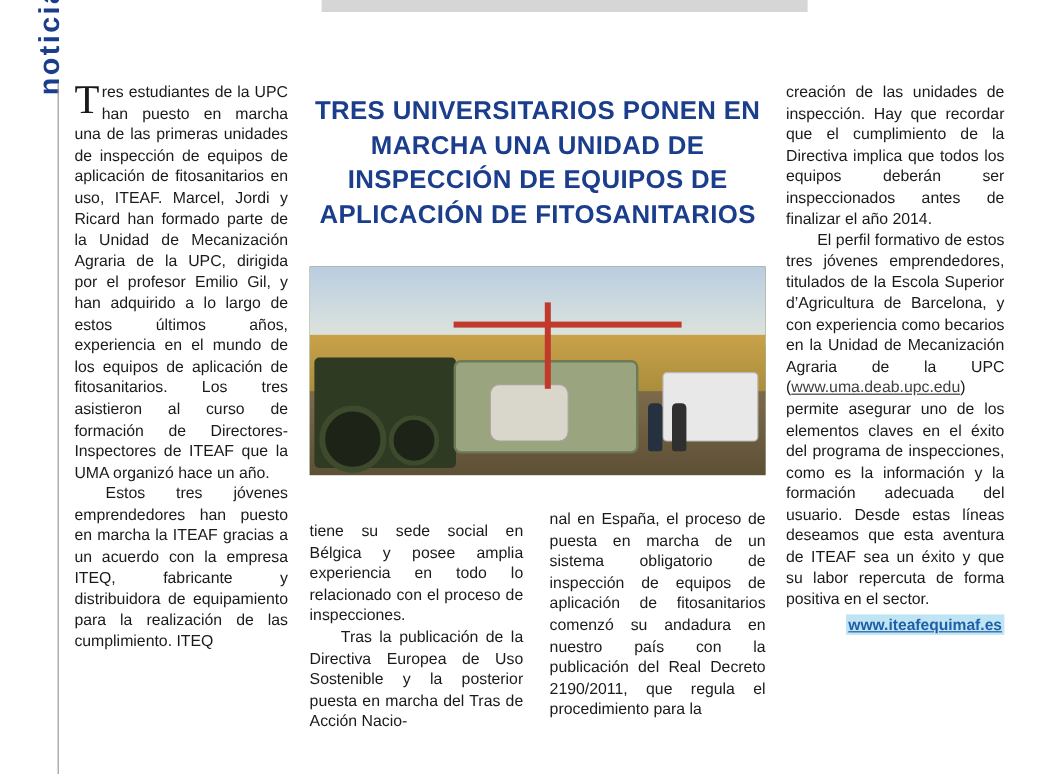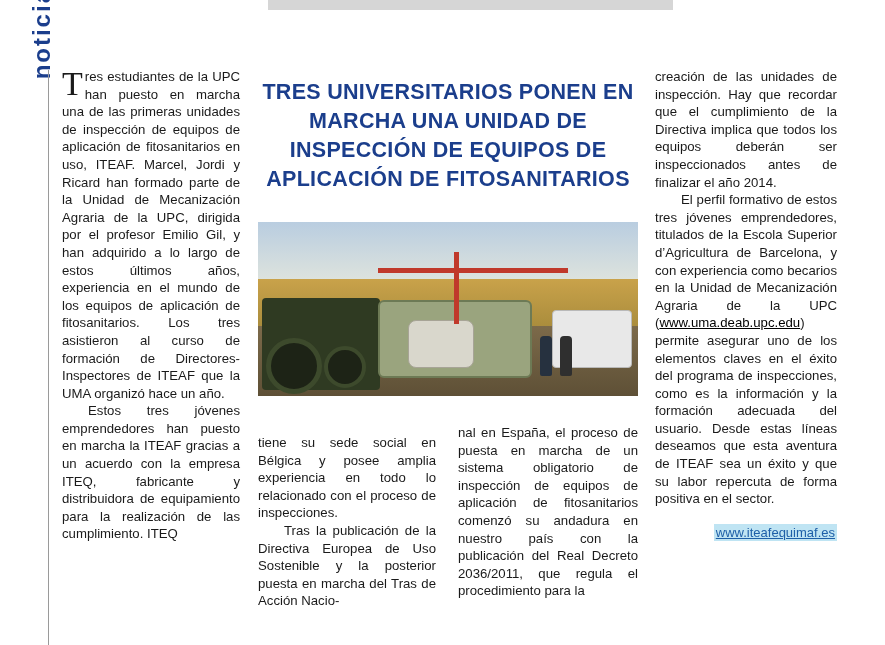--- a/index.html
+++ b/index.html
@@ -232,33 +232,34 @@
     width: 182px;
   }
   #col-mid1 p, #col-mid2 p, #col-right p {
     margin: 0;
   }
   #col-mid1 p.indent, #col-mid2 p.indent, #col-right p.indent {
     text-indent: 26px;
   }
 
   .weblink {
-    color: #000000;
+    color: #404040;
   }
   .urlbar {
     display: inline-block;
     background: #bfe4f3;
     color: #1e5fa8;
     text-decoration: underline;
     padding: 0 2px;
     font-size: 13px;
   }
   .url-line {
     text-align: right;
-    margin-top: 16px;
+    margin-top: 4px;
+    font-weight: bold;
   }
 </style>
 </head>
 <body>
 
 <div id="page">
 
   <div id="top-bar"></div>
 
   <div id="side-tab">
@@ -291,21 +292,21 @@
     <div class="person1"></div>
     <div class="person2"></div>
   </div>
 
   <div class="col" id="col-mid1">
     <p>tiene su sede social en Bélgica y posee amplia experiencia en todo lo relacionado con el proceso de inspecciones.</p>
     <p class="indent">Tras la publicación de la Directiva Europea de Uso Sostenible y la posterior puesta en marcha del Tras de Acción Nacio-</p>
   </div>
 
   <div class="col" id="col-mid2">
-    <p>nal en España, el proceso de puesta en marcha de un sistema obligatorio de inspección de equipos de aplicación de fitosanitarios comenzó su andadura en nuestro país con la publicación del Real Decreto 2036/2011, que regula el procedimiento para la</p>
+    <p>nal en España, el proceso de puesta en marcha de un sistema obligatorio de inspección de equipos de aplicación de fitosanitarios comenzó su andadura en nuestro país con la publicación del Real Decreto 2190/2011, que regula el procedimiento para la</p>
   </div>
 
   <div class="col" id="col-right">
     <p>creación de las unidades de inspección. Hay que recordar que el cumplimiento de la Directiva implica que todos los equipos deberán ser inspeccionados antes de finalizar el año 2014.</p>
     <p class="indent">
       <span>El perfil formativo de estos tres jóvenes emprendedores, titulados de la Escola Superior d’Agricultura de Barcelona, y con experiencia como becarios en la Unidad de Mecanización Agraria de la UPC (</span><a class="weblink" href="#">www.uma.deab.upc.edu</a><span>) permite asegurar uno de los elementos claves en el éxito del programa de inspecciones, como es la información y la formación adecuada del usuario. Desde estas líneas deseamos que esta aventura de ITEAF sea un éxito y que su labor repercuta de forma positiva en el sector.</span>
     </p>
     <div class="url-line">
       <a class="urlbar" href="#">www.iteafequimaf.es</a>
     </div>

